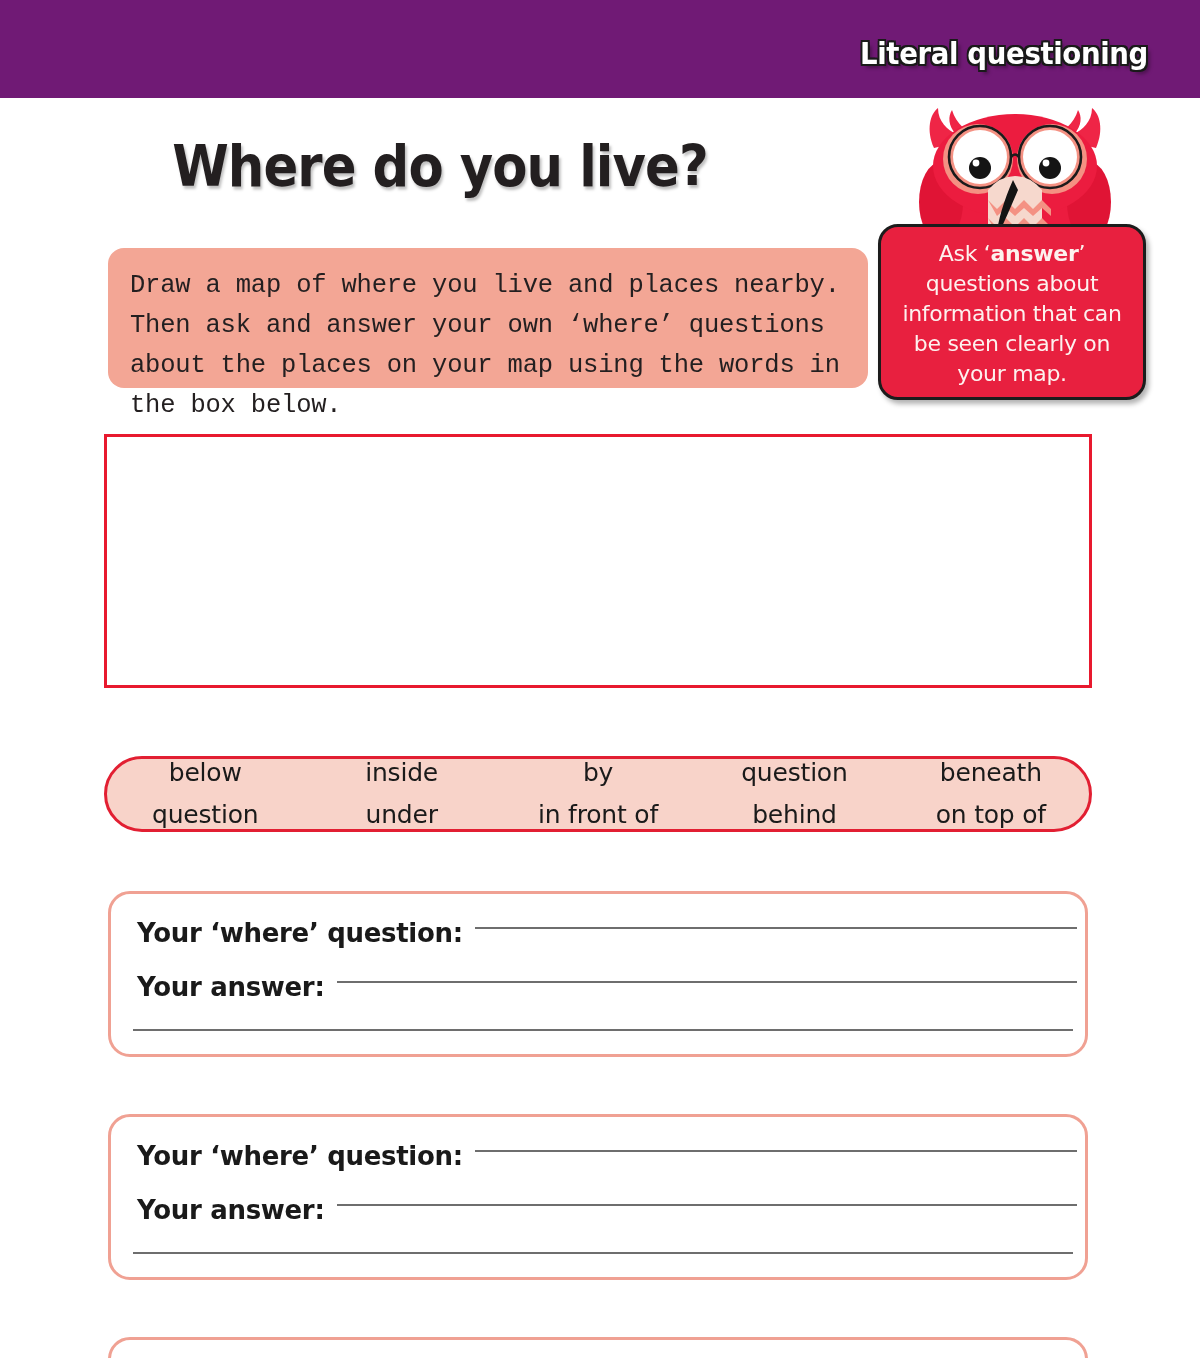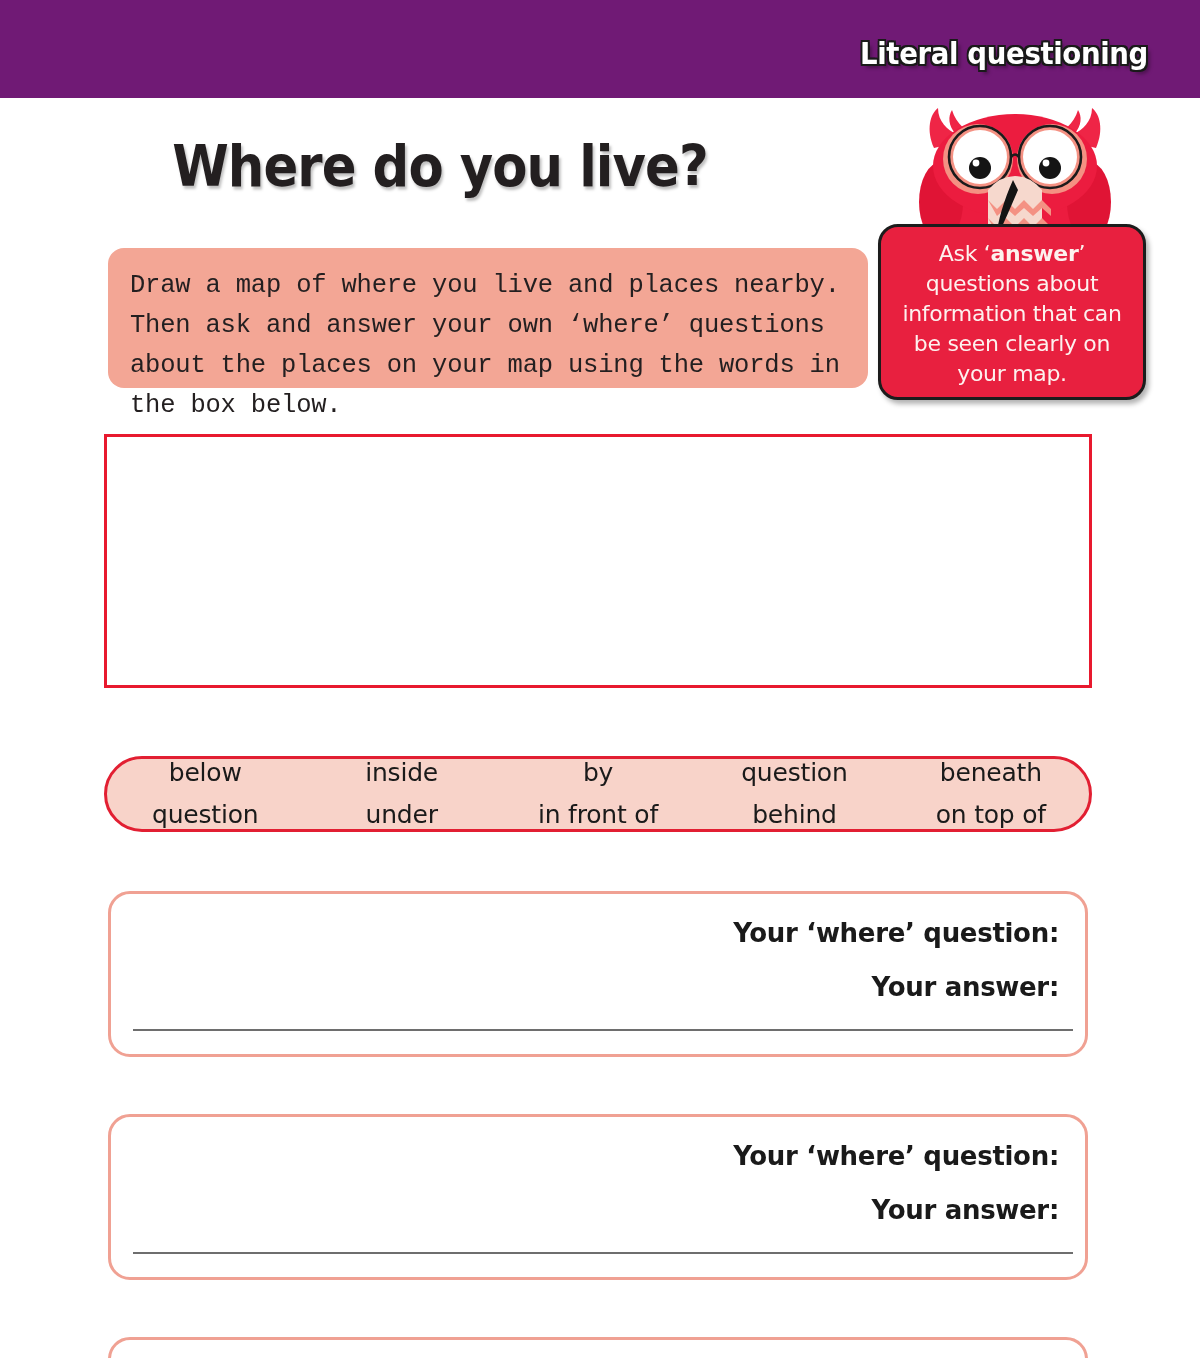--- a/index.html
+++ b/index.html
@@ -134,24 +134,23 @@
     width:980px; height:166px;
     background:#ffffff;
     border:3px solid #f0a193;
     border-radius:22px;
   }
   #answer-1 { top:891px; }
   #answer-2 { top:1114px; }
   #answer-3 { top:1337px; height:166px; }
 
   .ab-row {
-    position:absolute; left:8px;
-    display:flex; align-items:flex-end;
+    position:absolute; left:26px;
+    display:flex; align-items:center;
     width:940px;
-    flex-direction:column;
   }
   .ab-row-q { top:24px; }
   .ab-row-a { top:78px; }
   .ab-label {
     font-family:"DejaVu Sans", sans-serif;
     font-weight:700;
     font-size:26px;
     color:#1a1a1a;
     letter-spacing:-0.3px;
     white-space:nowrap;

